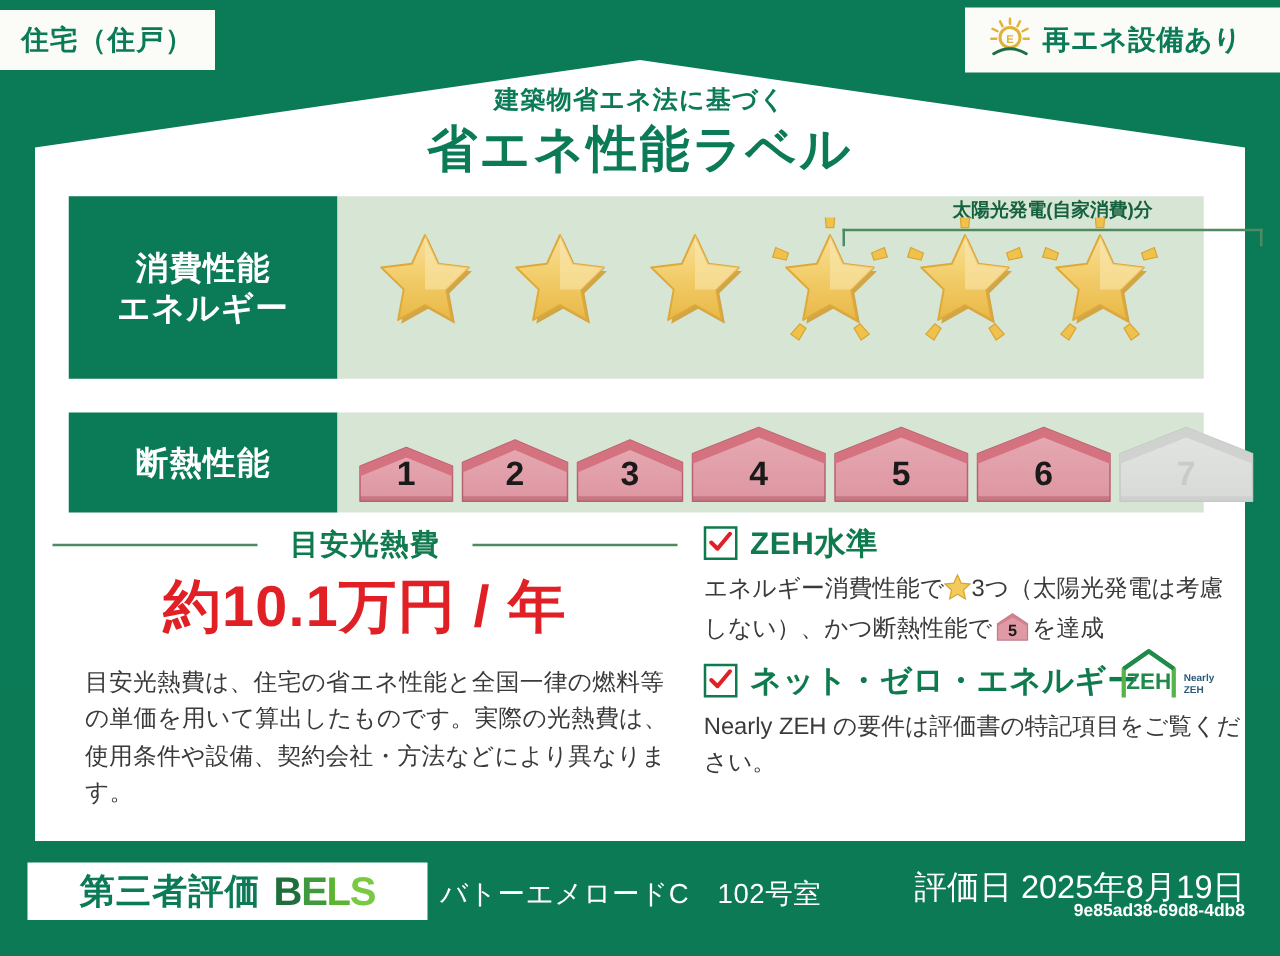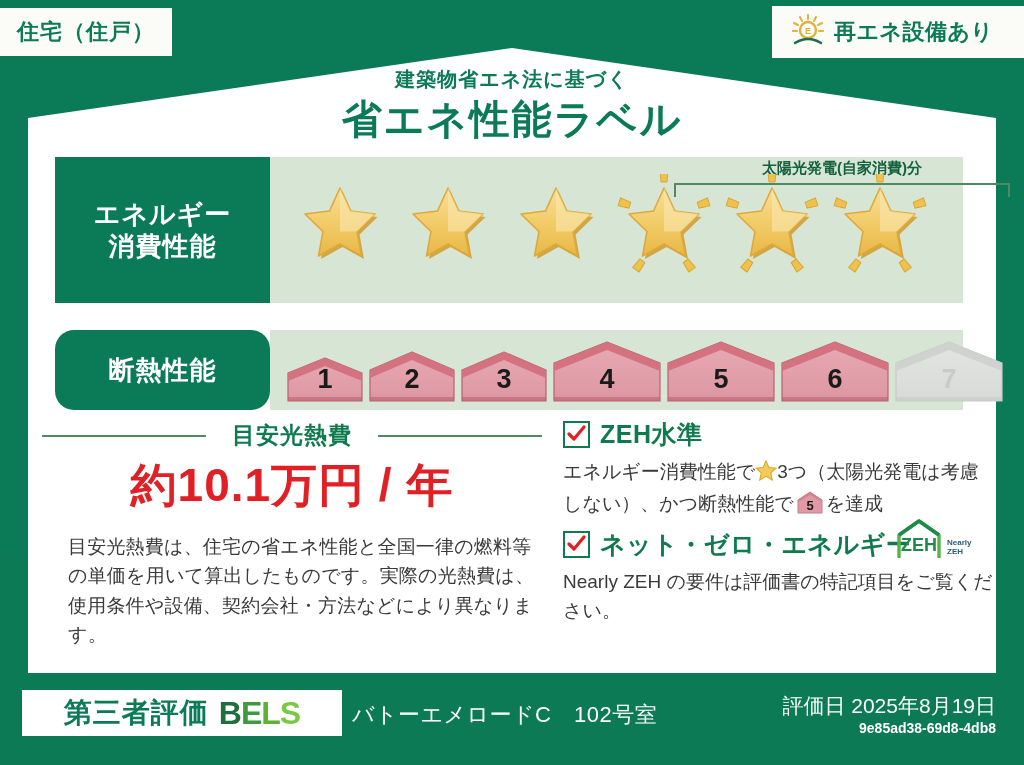--- a/index.html
+++ b/index.html
@@ -45,21 +45,21 @@
   .row-label{
     background:#0b7a56;color:#fff;display:flex;flex-direction:column;
     align-items:center;justify-content:center;font-weight:bold;
     font-size:26px;line-height:1.25;letter-spacing:1px;flex:0 0 auto;
   }
   .row-panel{background:#d7e6d4;position:relative;flex:1 1 auto;}
 
   #row-energy{left:55px;top:157px;width:908px;height:146px;}
   #row-energy .row-label{width:215px;}
   #row-insul{left:55px;top:330px;width:908px;height:80px;}
-  #row-insul .row-label{width:215px;border-radius:19px;}
+  #row-insul .row-label{width:215px;}
 
   
   .stars{position:absolute;left:0;top:0;right:0;bottom:0;display:flex;align-items:center;padding-left:16px;}
   .star-wrap{position:relative;width:108px;height:112px;flex:0 0 auto;}
   .star-wrap svg{position:absolute;left:0;top:0;}
 
   .solar-bracket{
     position:absolute;left:404px;top:26px;width:336px;height:14px;
     border:2px solid #4f8a62;border-bottom:none;box-sizing:border-box;
   }
@@ -109,21 +109,21 @@
     position:absolute;left:22px;top:690px;width:320px;height:46px;background:#fff;
     display:flex;align-items:center;justify-content:center;gap:10px;
   }
   .bels-box .jp{color:#0b7a56;font-weight:bold;font-size:28px;letter-spacing:1px;}
   .bels-box .en{font-weight:bold;font-size:32px;letter-spacing:-1px;}
   .bels-box .en .b{color:#1f6e3c;}
   .bels-box .en .e{color:#3f9a3f;}
   .bels-box .en .l{color:#5cb430;}
   .bels-box .en .s{color:#7ac943;}
   .bldg-name{position:absolute;left:352px;top:700px;color:#fff;font-size:22px;letter-spacing:.5px;}
-  .eval-date{position:absolute;right:28px;top:692px;color:#fff;font-size:21px;}
+  .eval-date{position:absolute;right:28px;top:692px;color:#fff;font-size:26px;}
   .eval-id{position:absolute;right:28px;top:720px;color:#fff;font-size:14px;font-weight:bold;}
 </style>
 </head>
 <body>
 
 <div class="label-root">
 
   <div class="tag-house">
     <span>住宅（住戸）</span>
   </div>
@@ -148,22 +148,22 @@
     <span class="txt">再エネ設備あり</span>
   </div>
 
   <div class="card"></div>
 
   <div class="title-sub">建築物省エネ法に基づく</div>
   <div class="title-main">省エネ性能ラベル</div>
 
   <div class="row" id="row-energy">
     <div class="row-label">
+      <div>消費性能</div>
       <div>エネルギー</div>
-      <div>消費性能</div>
     </div>
     <div class="row-panel">
       <div class="solar-caption">太陽光発電(自家消費)分</div>
       <div class="solar-bracket"></div>
       <div class="stars" id="stars-container">
           <div class="star-wrap">
             <svg width="108" height="112" viewBox="0 0 108 112">
       <defs>
                 <linearGradient id="sg0" x1="0" y1="0" x2="0" y2="1">
         <stop offset="0%" stop-color="#f7e09a"></stop>

